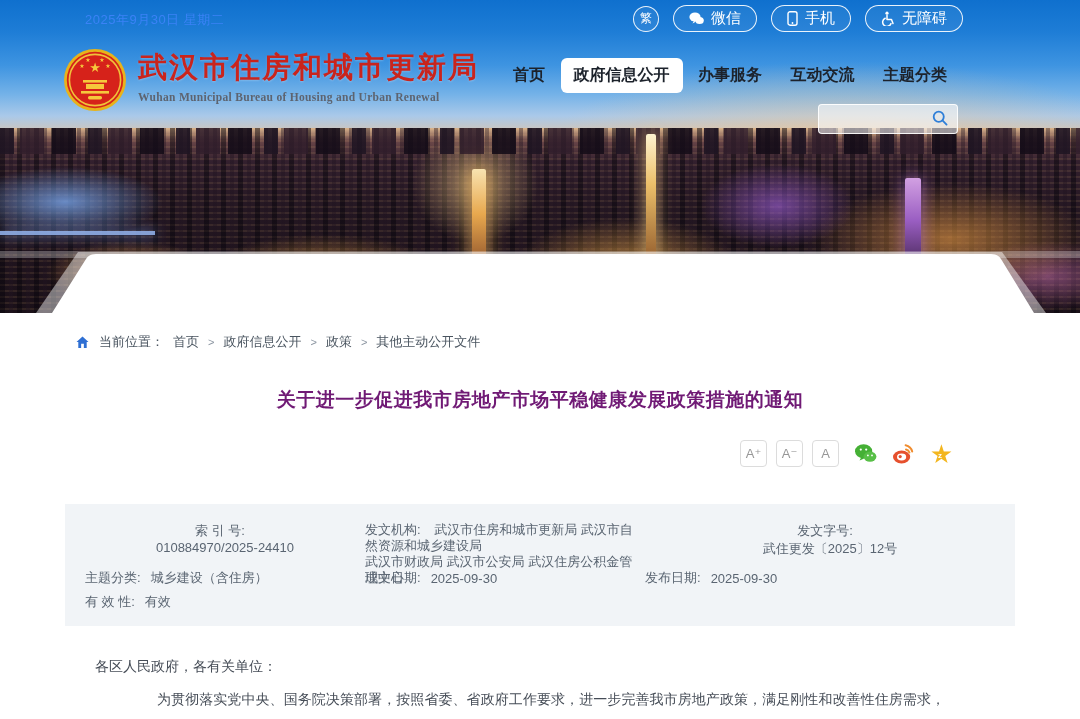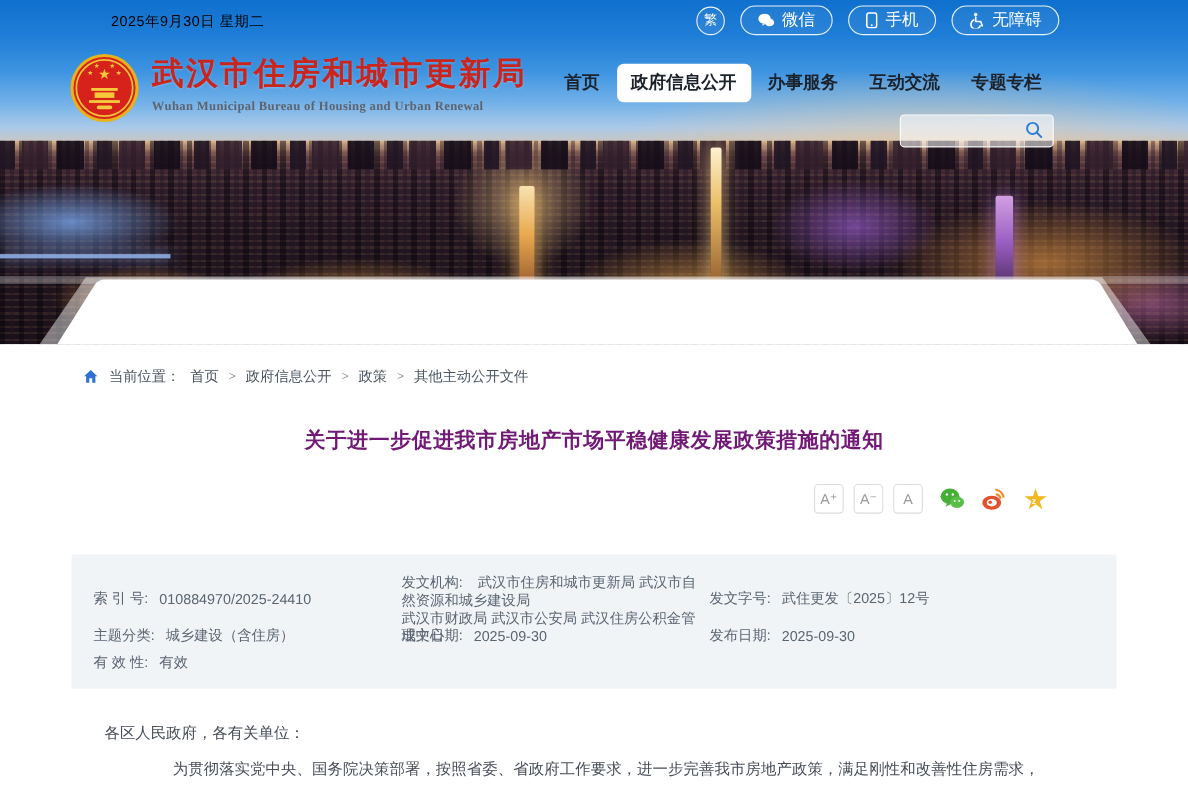--- a/index.html
+++ b/index.html
@@ -36,21 +36,21 @@
   .tower.t2 { left:646px; bottom:54px; width:10px; height:125px;
     background:linear-gradient(180deg,#fdf2cf,#ecc06a 40%,#96602f); box-shadow:0 0 16px rgba(250,210,130,.8); }
   .tower.t3 { left:905px; bottom:50px; width:16px; height:85px;
     background:linear-gradient(180deg,#d2a0e2,#9a5ec2 50%,#4e2c60); box-shadow:0 0 16px rgba(190,120,220,.7); }
   .bridge { position:absolute; left:0; bottom:78px; width:155px; height:4px;
     background:rgba(150,185,245,.85); box-shadow:0 0 14px rgba(130,170,245,.9); }
 
   .banner-curve { position:absolute; left:0; bottom:0; width:1080px; height:62px; display:block; }
 
   
-  .topbar-date { position:absolute; left:101px; top:11px; color:#000000; font-size:13px; letter-spacing:.5px; }
+  .topbar-date { position:absolute; left:85px; top:11px; color:#3b82f6; font-size:13px; letter-spacing:.5px; }
   .topbar-actions { position:absolute; right:117px; top:5px; display:flex; align-items:center; gap:14px; }
   .circle-btn { width:26px; height:26px; border:1px solid rgba(255,255,255,.9); border-radius:50%;
     color:#fff; font-size:12px; display:flex; align-items:center; justify-content:center;
     background:rgba(255,255,255,.07); cursor:pointer; }
   .pill-btn { height:27px; border:1px solid rgba(255,255,255,.9); border-radius:15px; color:#fff;
     font-size:15px; display:flex; align-items:center; gap:7px; padding:0 15px;
     background:rgba(255,255,255,.06); cursor:pointer; }
   .pill-btn svg { display:block; }
 
   
@@ -93,21 +93,21 @@
   .share-icon { width:23px; height:23px; margin-left:6px; cursor:pointer; display:flex;
     align-items:center; justify-content:center; position:relative; }
   .qzone-star { font-size:26px; color:#f3b61f; line-height:22px; }
   .qzone-z { position:absolute; top:9px; left:8px; font-size:8px; color:#fff; font-weight:700; }
 
   .meta-box { margin-top:37px; background:#f1f4f7; padding:18px 0 12px 20px; display:flex;
     font-size:13px; color:#5a6572; }
   .meta-col { display:flex; flex-direction:column; }
   .mc1 { width:280px; } .mc2 { width:280px; } .mc3 { flex:1;text-align:center; }
   .mrow { height:24px; display:flex; align-items:center; }
-  .mrow.tall { height:44px; }
+  .mrow.tall { height:44px;flex-direction:column; }
   .meta-label { margin-right:10px; white-space:nowrap; }
   .agency { height:44px; display:flex; flex-direction:column; line-height:16px; }
 
   .article-body { margin-top:26px; padding:0 70px 0 30px; font-size:14px; color:#464d57;
     line-height:28px; }
   .article-body .p2 { margin-top:5px; text-indent:62px; text-align:justify; }
 </style>
 </head>
 <body>
 
@@ -179,21 +179,21 @@
         <div class="brand-cn">武汉市住房和城市更新局</div>
         <div class="brand-en">Wuhan Municipal Bureau of Housing and Urban Renewal</div>
       </span>
     </div>
 
     <nav class="nav">
       <div class="nav-item">首页</div>
       <div class="nav-item active">政府信息公开</div>
       <div class="nav-item">办事服务</div>
       <div class="nav-item">互动交流</div>
-      <div class="nav-item">专题专栏</div>
+      <div class="nav-item">主题分类</div>
     </nav>
 
     <div class="searchbox">
       <input type="text" value="" style="">
       <button class="search-btn">
         <span>
           <svg width="18" height="18" viewBox="0 0 20 20">
               <circle cx="8.6" cy="8.6" r="5.6" fill="none" stroke="#2f7fd8" stroke-width="2"></circle>
               <line x1="13" y1="13" x2="17.3" y2="17.3" stroke="#2f7fd8" stroke-width="2" stroke-linecap="round"></line>
             </svg>

